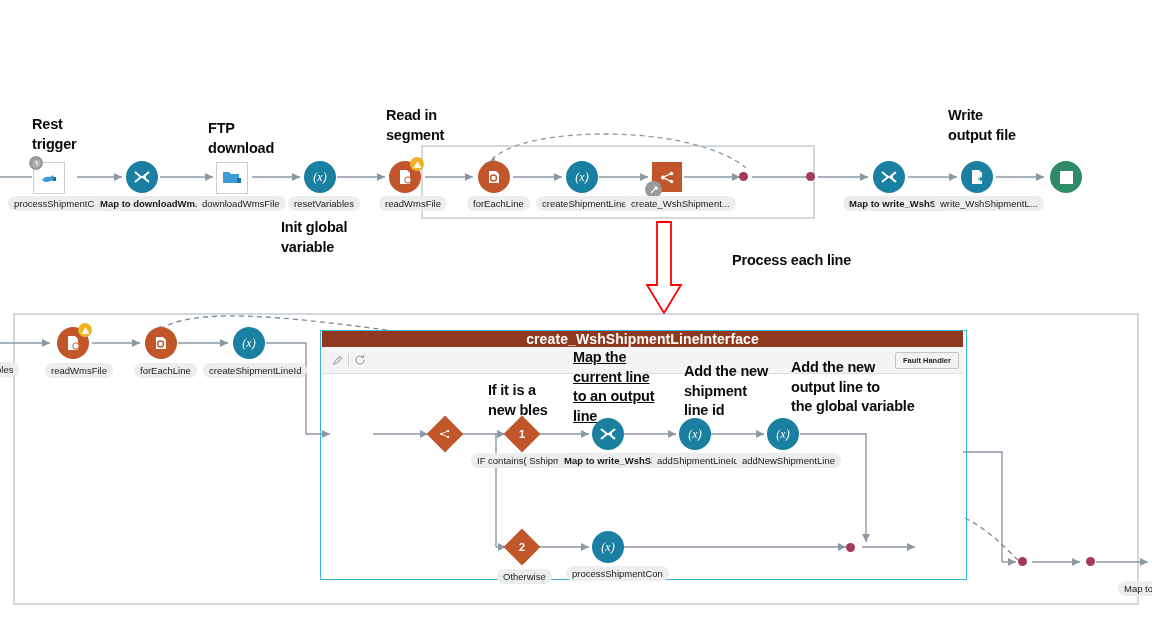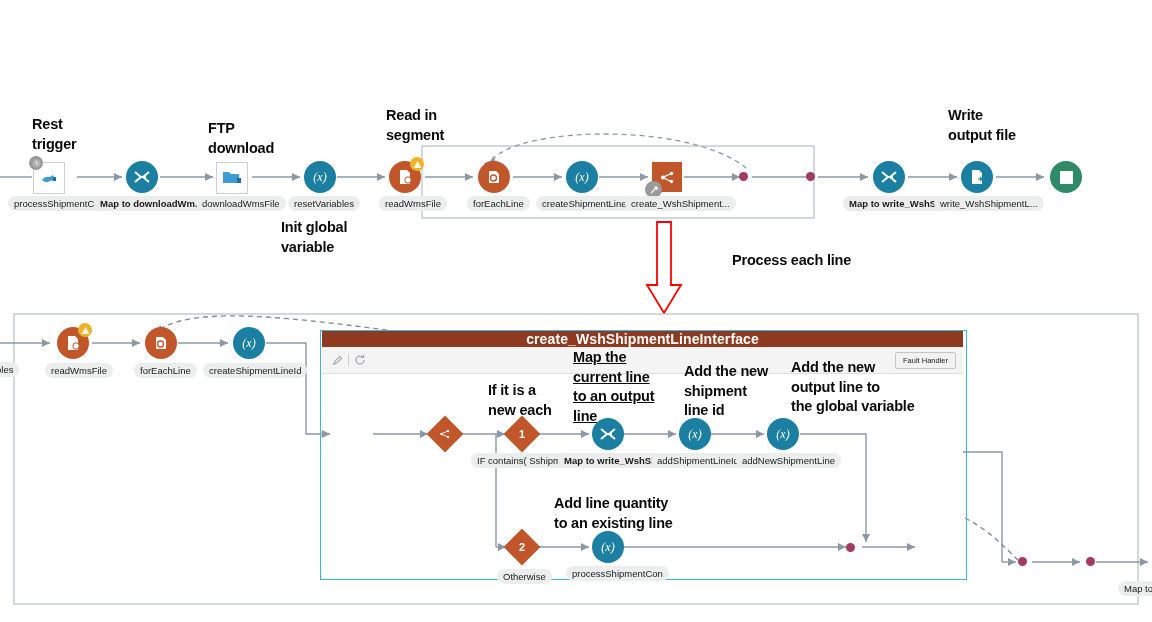--- a/index.html
+++ b/index.html
@@ -74,21 +74,21 @@
     letter-spacing:.1px;
   }
   .panel-toolbar{
     position:absolute;background:#f4f4f4;border-bottom:1px solid #dfdfdf;
     display:flex;align-items:center;
   }
   .tool-ico{width:18px;height:18px;display:flex;align-items:center;justify-content:center;}
   .tool-sep{width:1px;height:12px;background:#cfcfcf;margin:0 2px;}
   .fault-btn{
     position:absolute;background:#f2f2f2;border:1px solid #c5c5c5;border-radius:2px;
-    font-size:7.5px;color:#222;padding:3px 7px;white-space:nowrap;
+    font-size:7.5px;color:#222;padding:3px 7px;white-space:nowrap;font-weight:bold;
   }
   svg{display:block;}
   .svglayer{position:absolute;left:0;top:0;width:1152px;height:622px;pointer-events:none;}
 </style>
 </head>
 <body>
 
 <div id="stage">
 
   <svg class="svglayer" viewBox="0 0 1152 622">
@@ -319,33 +319,31 @@
       <svg width="12" height="12" viewBox="0 0 12 12">
           <path d="M10,6 A4,4 0 1 1 8.2,2.7" fill="none" stroke="#9aa0a6" stroke-width="1.1"></path>
           <path d="M9.6,0.8 L9.6,3.4 L7,3.1" fill="none" stroke="#9aa0a6" stroke-width="1.1"></path>
         </svg>
     </span>
   </div>
 
   <div class="fault-btn" style="left:895px;top:352px;">Fault Handler</div>
 
   <div class="anno" style="left:488px;top:381px;">If it is a
-new each</div>
+new bles</div>
   <div class="anno" style="left:573px;top:348px;text-decoration:underline;">Map the
 current line
 to an output
 line</div>
   <div class="anno" style="left:684px;top:362px;">Add the new
 shipment
 line id</div>
   <div class="anno" style="left:791px;top:358px;">Add the new
 output line to
 the global variable</div>
-  <div class="anno" style="left:554px;top:494px;">Add line quantity
-to an existing line</div>
 
   <div class="diamond" style="left:432px;top:421px;">
     <span>
       <svg width="12" height="12" viewBox="0 0 14 14">
         <circle cx="3" cy="7" r="1.6" fill="#fff"></circle>
         <circle cx="10.5" cy="3.5" r="1.4" fill="#fff"></circle>
         <circle cx="10.5" cy="10.5" r="1.4" fill="#fff"></circle>
         <path d="M4.2,6.2 L9.2,4 M4.2,7.8 L9.2,10" stroke="#fff" stroke-width="1.1"></path>
       </svg>
     </span>

